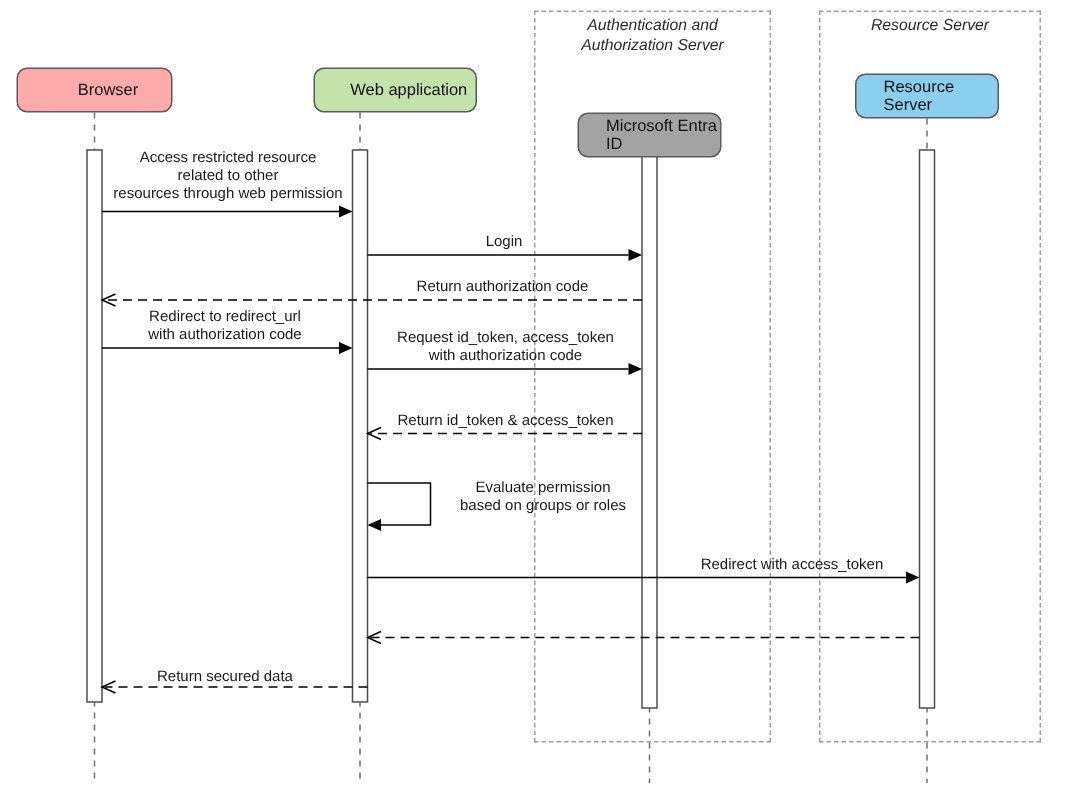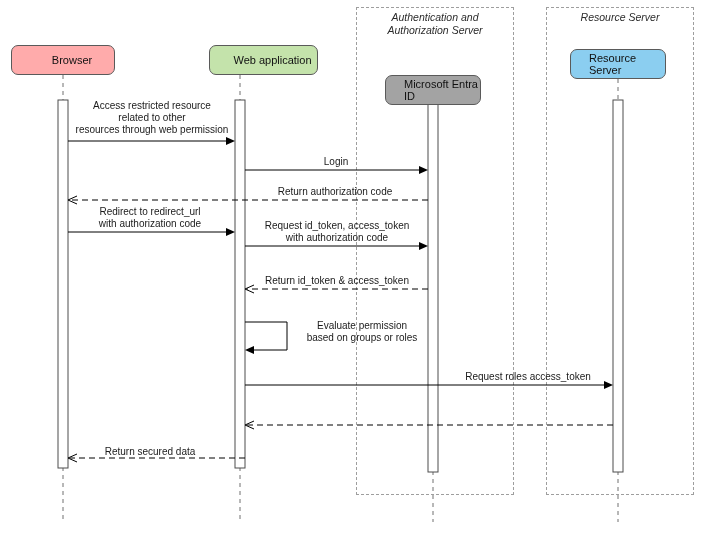--- a/index.html
+++ b/index.html
@@ -118,19 +118,19 @@
     <span>with authorization code</span>
   </div>
   <div class="msg-label" style="left:337px;top:275px">
     <span>Return id_token &amp; access_token</span>
   </div>
   <div class="msg-label" style="left:362px;top:320px">
     <span>Evaluate permission</span><br>
     <span>based on groups or roles</span>
   </div>
   <div class="msg-label" style="left:528px;top:371px">
-    <span>Request roles access_token</span>
+    <span>Redirect with access_token</span>
   </div>
   <div class="msg-label" style="left:150px;top:446px">
     <span>Return secured data</span>
   </div>
 
 </div>
 
 </body></html>

